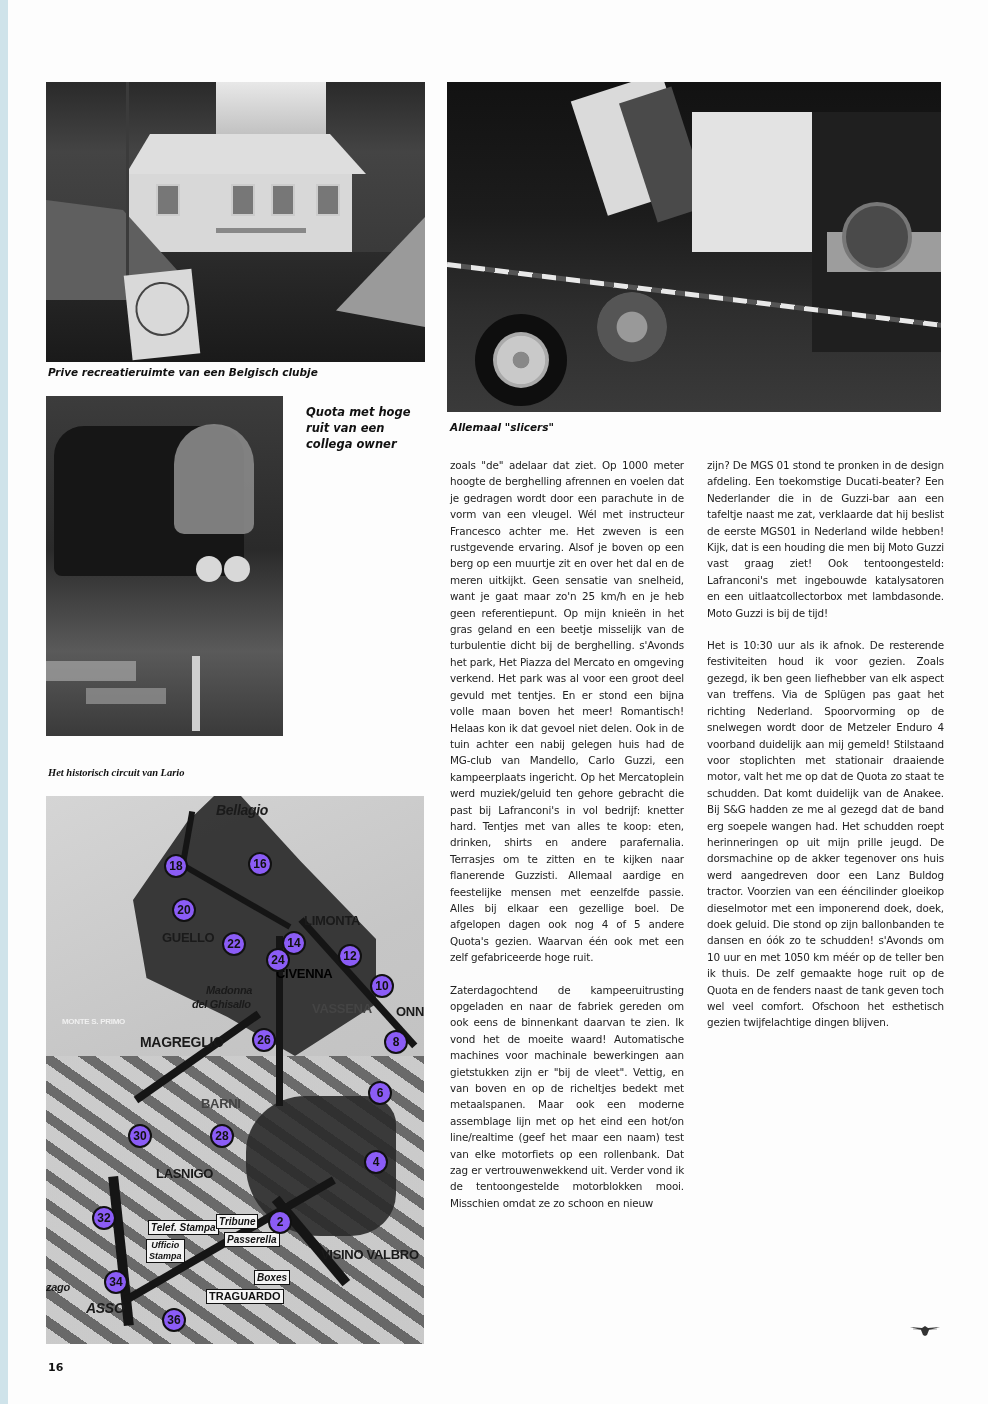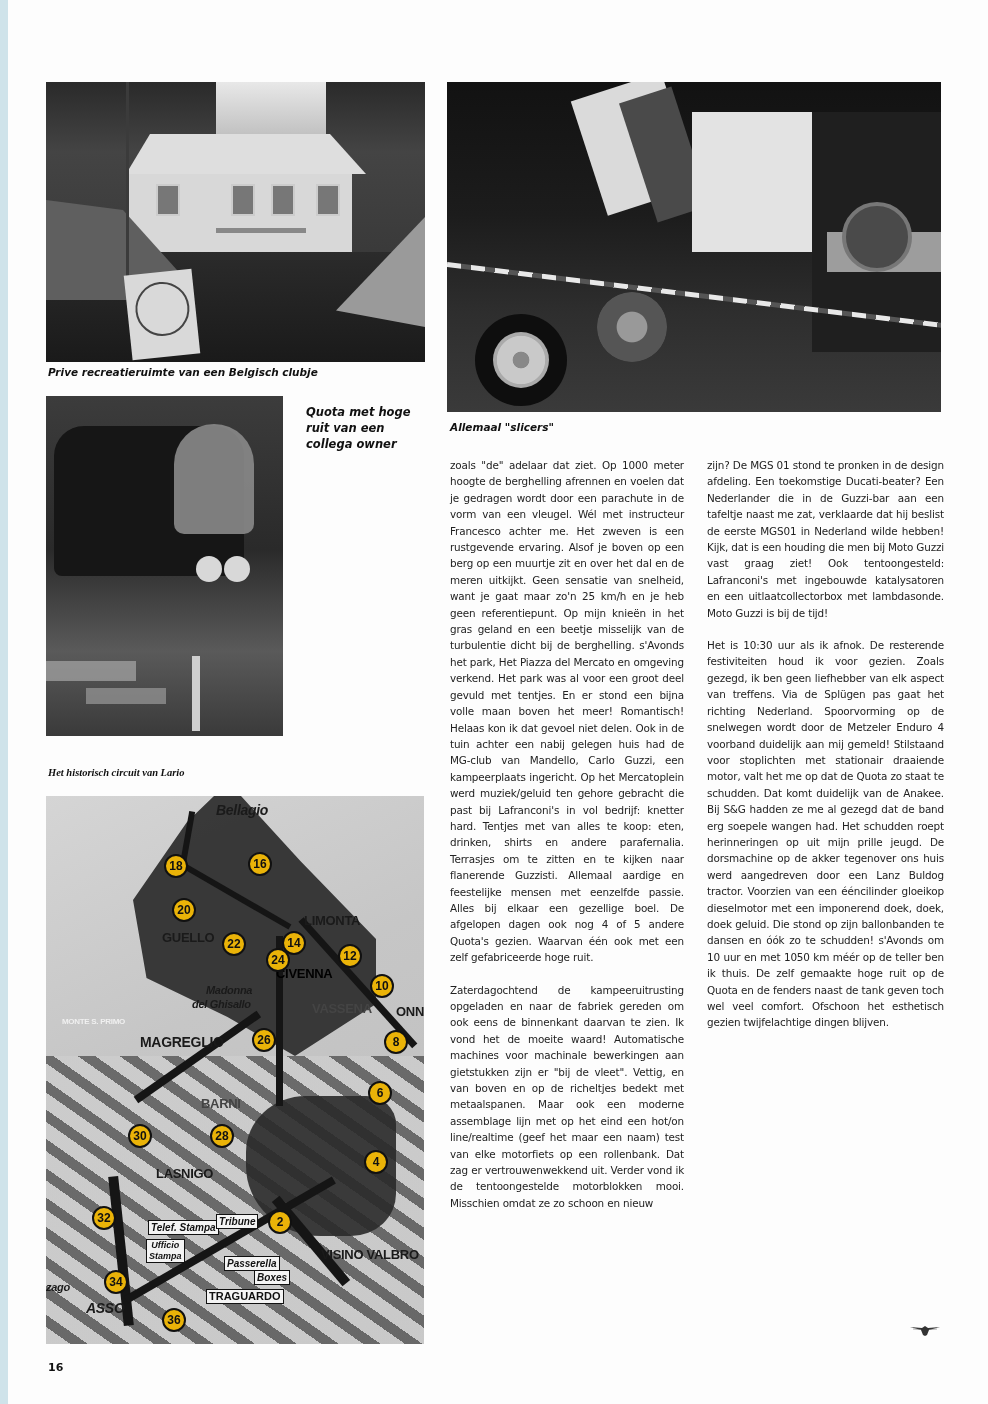--- a/index.html
+++ b/index.html
@@ -52,21 +52,21 @@
     #photo-quota .patch2 { position:absolute; left:40px; top:292px; width:80px; height:16px; background:#9a9a9a; opacity:.7; }
 
     
     #map { left: 46px; top: 796px; width: 378px; height: 548px; background:#bdbdbd; }
     #map .lake { position:absolute; left:0; top:0; width:378px; height:548px; background:
       linear-gradient(155deg, #d5d5d5 0%, #c6c6c6 40%, #bdbdbd 100%); }
     #map .land1 { position:absolute; left:60px; top:0; width:270px; height:260px; background:#2b2b2b; clip-path: polygon(40% 0, 50% 0, 72% 25%, 100% 55%, 100% 80%, 70% 100%, 45% 85%, 15% 70%, 10% 40%, 30% 10%); opacity:.92; }
     #map .land2 { position:absolute; left:0; top:260px; width:378px; height:288px; background: repeating-linear-gradient(35deg,#cfcfcf 0 14px,#3a3a3a 14px 24px); opacity:.65; }
     #map .land3 { position:absolute; left:200px; top:300px; width:150px; height:140px; background:#2a2a2a; border-radius:40% 20% 30% 50%; opacity:.9; }
     #map .road { position:absolute; background:#151515; }
-    #map .marker { position:absolute; width:24px; height:24px; border-radius:50%; background:#eab308; border:2px solid #111; color:#111; font-family:"Liberation Sans", sans-serif; font-weight:bold; font-size:12px; line-height:20px; text-align:center; }
+    #map .marker { position:absolute; width:24px; height:24px; border-radius:50%; background:#8b5cf6; border:2px solid #111; color:#111; font-family:"Liberation Sans", sans-serif; font-weight:bold; font-size:12px; line-height:20px; text-align:center; }
     #map .place { position:absolute; font-family:"Liberation Sans", sans-serif; font-weight:bold; font-size:13px; color:#1a1a1a; white-space:nowrap; letter-spacing:-0.3px; }
     #map .place.light { color:#1a1a1a; font-style:italic; font-size:14px; }
     #map .place.small { font-size:11px; font-style:italic; }
     #map .place.xs { font-size:8px; }
     #map .label-box { position:absolute; background:#f4f4f4; border:1px solid #111; font-family:"Liberation Sans", sans-serif; font-weight:bold; font-style:italic; font-size:10px; color:#111; padding:0 2px; white-space:nowrap; line-height:13px; }
 
     .caption { position:absolute; font-family:"DejaVu Sans", sans-serif; font-weight:bold; font-style:italic; font-size:10.5px; color:#111; }
 
     .body-col { position:absolute; font-family:"DejaVu Sans", sans-serif; font-size:10.4px; line-height:16.4px; color:#222; text-align:justify; letter-spacing:-0.15px; }
     .body-col p { margin-bottom:16px; }
@@ -149,21 +149,21 @@
   <div class="place" style="left:266px; top:205px; color:#444;">VASSENA</div>
   <div class="place" style="left:350px; top:208px;">ONN</div>
   <div class="place" style="left:155px; top:300px; color:#444;">BARNI</div>
   <div class="place" style="left:110px; top:370px;">LASNIGO</div>
   <div class="place" style="left:275px; top:427px;margin-top:24px;">VISINO VALBRO</div>
   <div class="place light" style="left:40px; top:504px;">ASSO</div>
   <div class="place small" style="left:0px; top:485px;">zago</div>
 
   <div class="label-box" style="left:102px; top:424px;">Telef. Stampa</div>
   <div class="label-box" style="left:170px; top:418px;">Tribune</div>
-  <div class="label-box" style="left:178px; top:436px;margin-top:24px;">Passerella</div>
+  <div class="label-box" style="left:178px; top:436px;">Passerella</div>
   <div class="label-box" style="left:100px; top:443px; font-size:9px; line-height:11px; text-align:center;"><span>Ufficio</span><br><span>Stampa</span></div>
   <div class="label-box" style="left:208px; top:474px;">Boxes</div>
   <div class="label-box" style="left:160px; top:493px; font-style:normal; font-size:11px;">TRAGUARDO</div>
 
   <div class="marker" style="left:222px; top:414px;">2</div>
   <div class="marker" style="left:318px; top:354px;">4</div>
   <div class="marker" style="left:322px; top:285px;">6</div>
   <div class="marker" style="left:338px; top:234px;">8</div>
   <div class="marker" style="left:324px; top:178px;">10</div>
   <div class="marker" style="left:292px; top:148px;">12</div>

